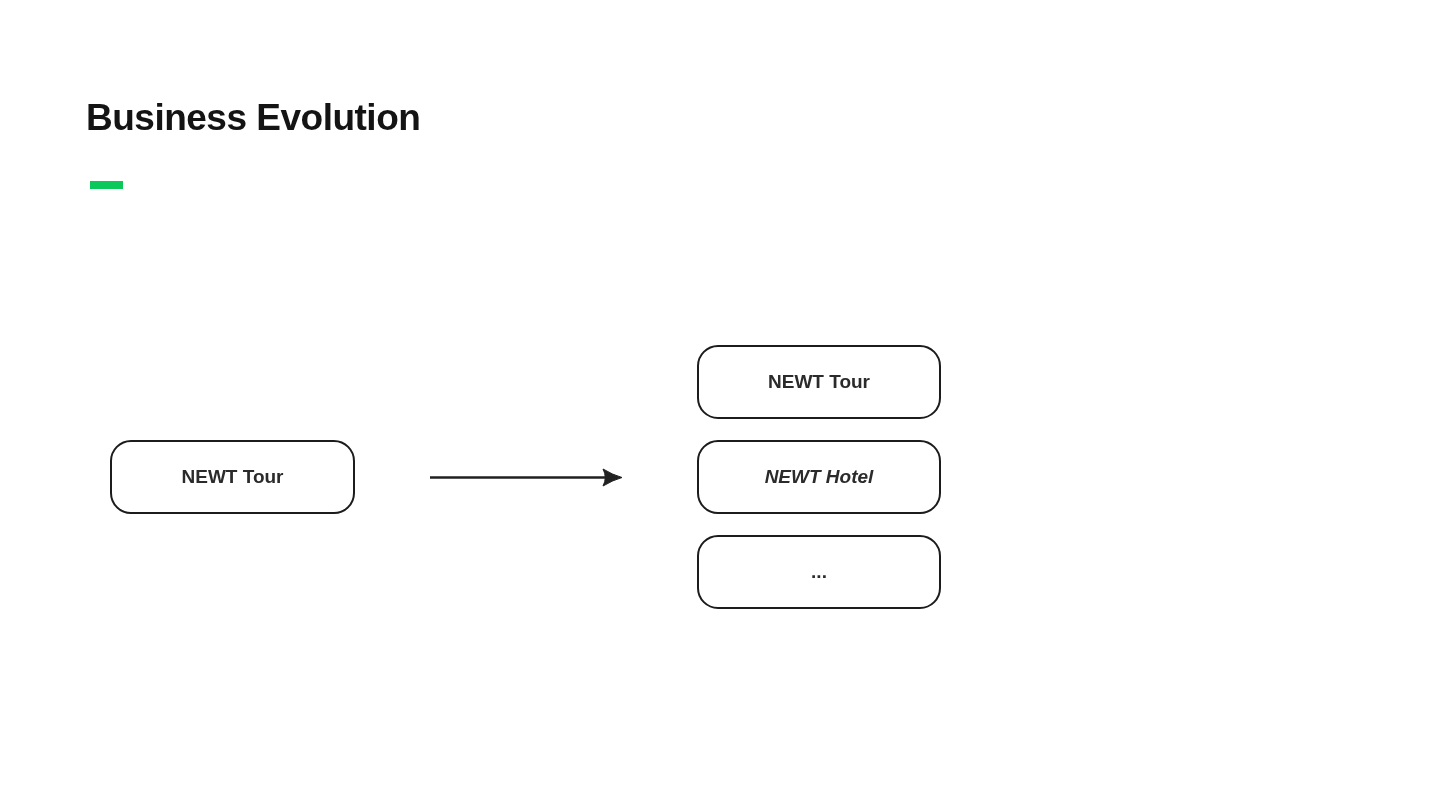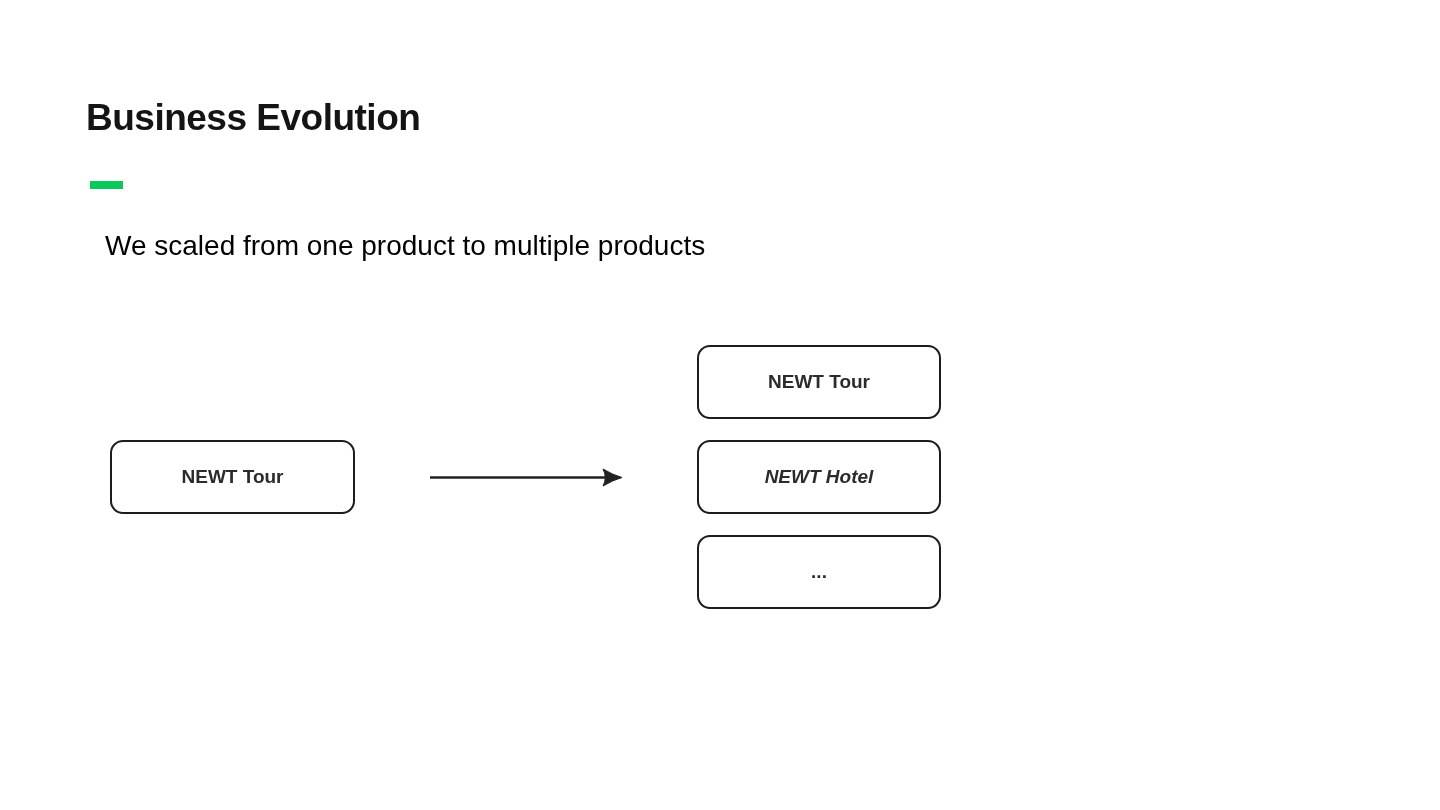--- a/index.html
+++ b/index.html
@@ -40,21 +40,21 @@
     font-size: 28px;
     line-height: 34px;
     font-weight: 400;
     color: #000000;
     white-space: nowrap;
   }
 
   .node {
     position: absolute;
     border: 2.5px solid #1c1c1c;
-    border-radius: 13px;
+    border-radius: 21px;
     background: #ffffff;
     display: flex;
     align-items: center;
     justify-content: center;
   }
 
   .node-label {
     font-size: 19px;
     font-weight: 700;
     color: #2b2b2b;
@@ -76,21 +76,20 @@
 </style>
 </head>
 <body>
 
 <div class="slide">
 
   <h1 class="slide-title">Business Evolution</h1>
 
   <div class="accent-dash" style="background-color: rgb(10, 200, 90);"></div>
 
-  <p class="slide-subtitle">We scaled from one product to multiple products</p>
 
   <div class="node node-source">
     <span class="node-label">NEWT Tour</span>
   </div>
 
   <svg class="arrow-svg" viewBox="0 0 200 31" xmlns="http://www.w3.org/2000/svg">
     <line x1="2" y1="15.5" x2="180" y2="15.5" stroke="#212121" stroke-width="2.6"></line>
     <path d="M 175 7 Q 185 13 194 15.5 Q 185 18 175 24 Q 179.5 15.5 175 7 Z" fill="#212121" stroke="#212121" stroke-width="1"></path>
   </svg>
 

